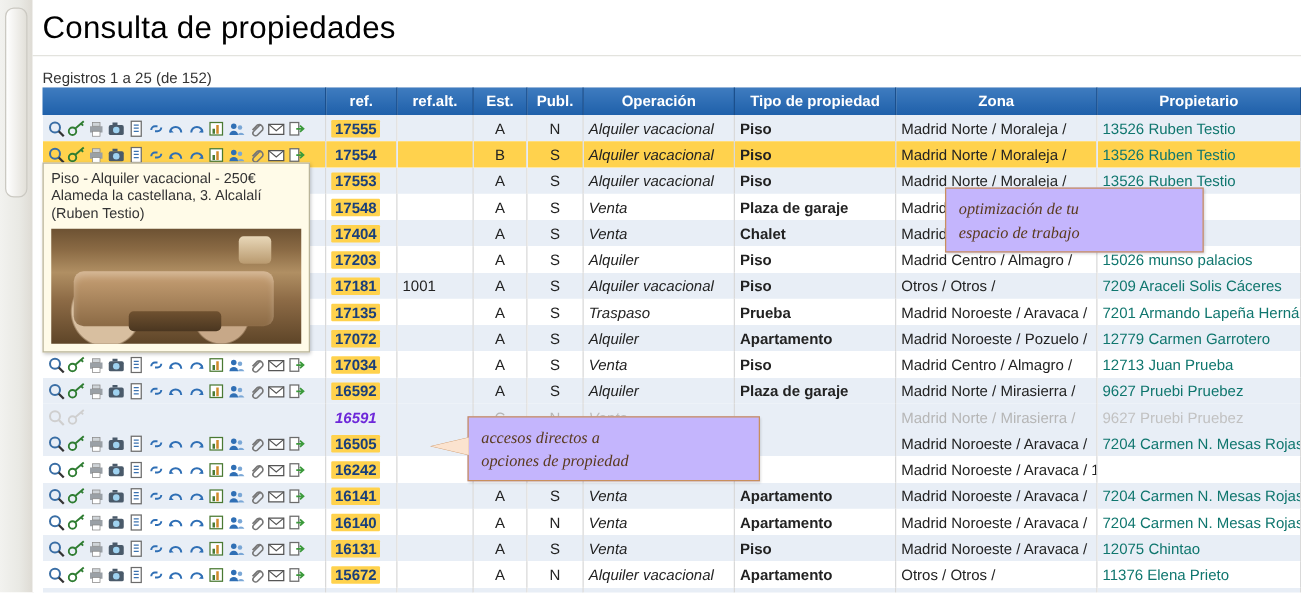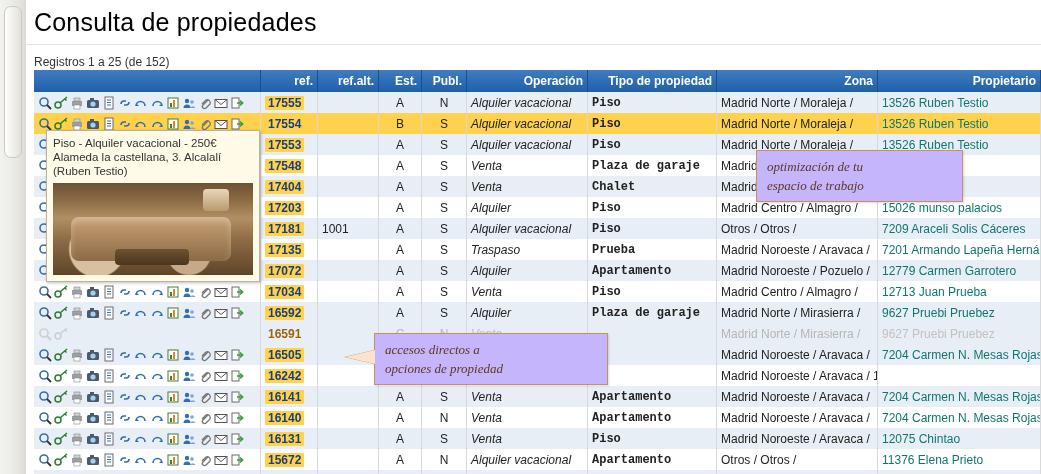--- a/index.html
+++ b/index.html
@@ -28,67 +28,67 @@
   table.grid{
     position:absolute;left:8px;top:70px;
     border-collapse:collapse;
     width:1007px;
     table-layout:fixed;
   }
   table.grid th{
     background:#2f6fb5;
     background:linear-gradient(to bottom,#3f7cc0,#1f60aa);
     color:#fff;font-weight:bold;font-size:12px;
-    text-align:right;padding:2px 4px;height:18px;
+    text-align:center;padding:2px 4px;height:18px;
     border-right:1px solid #1b4f8c;
     white-space:nowrap;
   }
   table.grid td{
     padding:1px 4px;height:19px;font-size:12px;
     border-right:1px solid #d9d9d9;
     white-space:nowrap;overflow:hidden;
   }
   tr.r-alt td{background:#e8eef6;}
   tr.r-norm td{background:#ffffff;}
   tr.r-hl td{background:#ffd24d;}
   tr.r-dim td{color:#b6b6b6;}
   td.c-icons{width:218px;border-right:1px solid #d9d9d9;padding-left:2px;}
   td.c-ref{width:48px;}
   td.c-refalt{width:52px;text-align:left;}
   td.c-est{width:34px;text-align:center;}
   td.c-publ{width:36px;text-align:center;}
   td.c-oper{width:112px;font-style:italic;}
-  td.c-tipo{width:120px;font-weight:bold;font-family:Liberation Mono, monospace;}
+  td.c-tipo{width:120px;font-weight:bold;}
   td.c-zona{width:152px;}
   td.c-prop{width:auto;}
   th.h-icons{width:218px;background:linear-gradient(to bottom,#3f7cc0,#1f60aa);}
   th.h-ref{width:48px;}
   th.h-refalt{width:52px;}
   th.h-est{width:34px;}
   th.h-publ{width:36px;}
   th.h-oper{width:112px;}
   th.h-tipo{width:120px;}
   th.h-zona{width:152px;}
 
   .ref-pill{
     display:inline-block;background:#ffd24d;color:#1a3f7a;
     font-weight:bold;padding:0 3px;border-radius:1px;
   }
-  .ref-pill.dim{background:transparent;color:#a16207;}
+  .ref-pill.dim{background:transparent;color:#6d28d9;font-style:italic;}
   .owner{color:#0f766e;}
   .owner.dim{color:#c2c2c2;}
   .oper-dim{color:#bdbdbd;}
 
   .icons{display:flex;gap:2px;align-items:center;}
   .ic{width:14px;height:14px;display:inline-block;line-height:14px;text-align:center;font-size:11px;}
   .ic svg{display:block;}
 
   
   .preview{
-    position:absolute;left:20px;top:130px;width:212px;height:150px;
+    position:absolute;left:8px;top:130px;width:212px;height:150px;
     background:#fffbe8;border:1px solid #b9b49a;
     box-shadow:1px 1px 3px rgba(0,0,0,.25);
     z-index:40;
   }
   .preview .pv-text{padding:5px 6px 3px 6px;font-size:11.5px;color:#333;line-height:14px;}
   .preview .pv-img{
     position:absolute;left:6px;top:52px;width:200px;height:92px;
     background:
       radial-gradient(circle at 22% 72%, #d8bfa0 0 16%, rgba(0,0,0,0) 17%),
       radial-gradient(circle at 68% 76%, #c7a888 0 14%, rgba(0,0,0,0) 15%),

